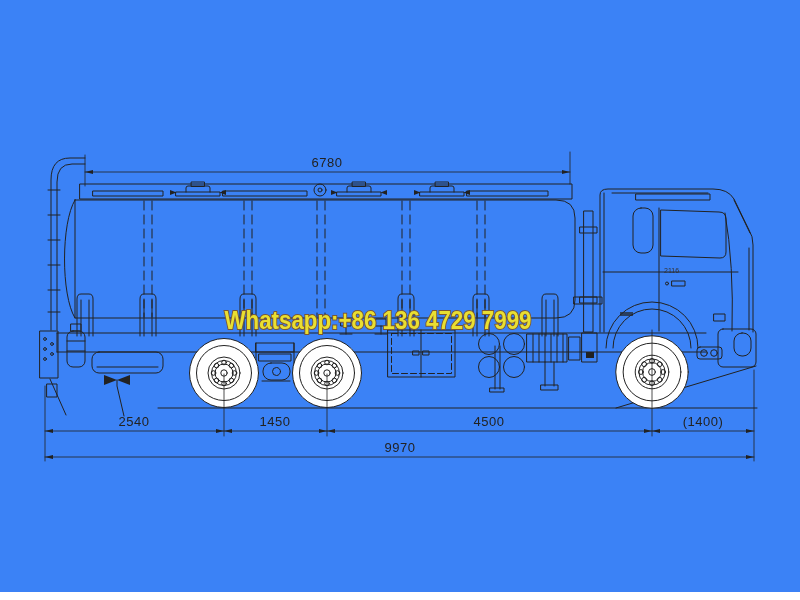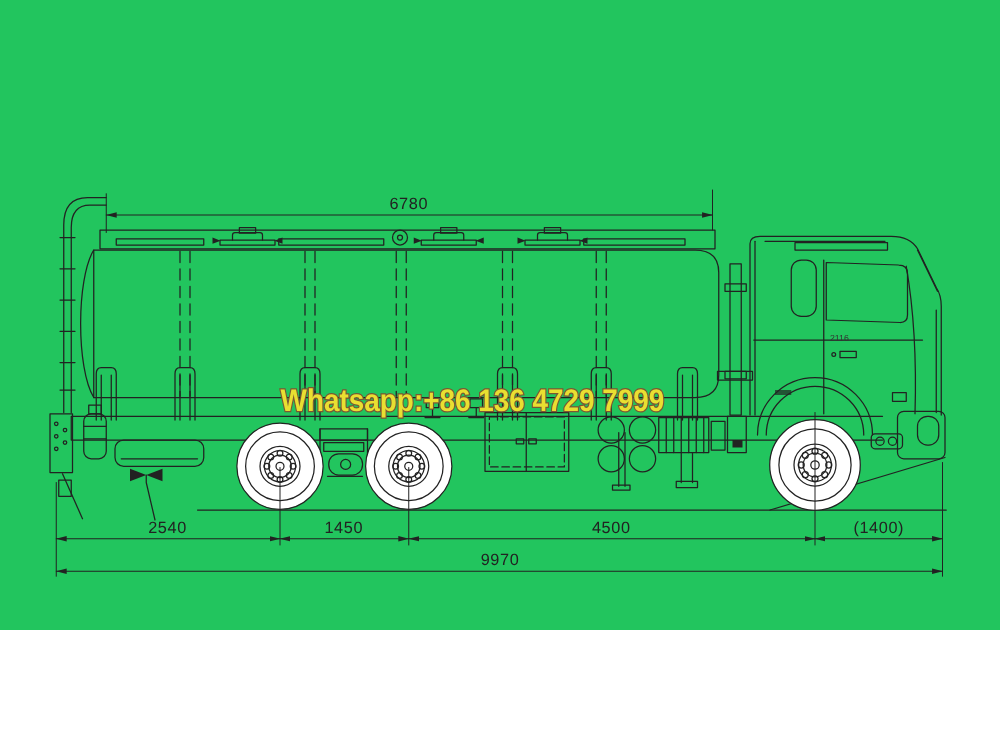--- a/index.html
+++ b/index.html
@@ -1,16 +1,16 @@
 <!DOCTYPE html>
 <html><head>
 <meta charset="utf-8">
 <style>
   html,body{margin:0;padding:0;background:#fff;}
-  .stage{position:relative;width:800px;height:504px;background:#22c55e;overflow:hidden;
+  .stage{position:relative;width:800px;height:592px;background:#3b82f6;overflow:hidden;
          font-family:"Liberation Sans",sans-serif;}
   svg{display:block;}
   svg *{vector-effect:non-scaling-stroke;}
   .ln{fill:none;stroke-width:1;stroke-linecap:round;stroke-linejoin:round;}
   .thin{stroke-width:0.8;}
   .fillDark{fill:#222;stroke:none;}
   .dimtext{font-family:"Liberation Sans",sans-serif;font-size:13px;fill:#222;stroke:none;
            letter-spacing:0.5px;}
   .cabtext{font-family:"Liberation Sans",sans-serif;font-size:7px;fill:#333;stroke:none;}
   .watermark{font-family:"Liberation Sans",sans-serif;font-weight:bold;font-size:25px;

